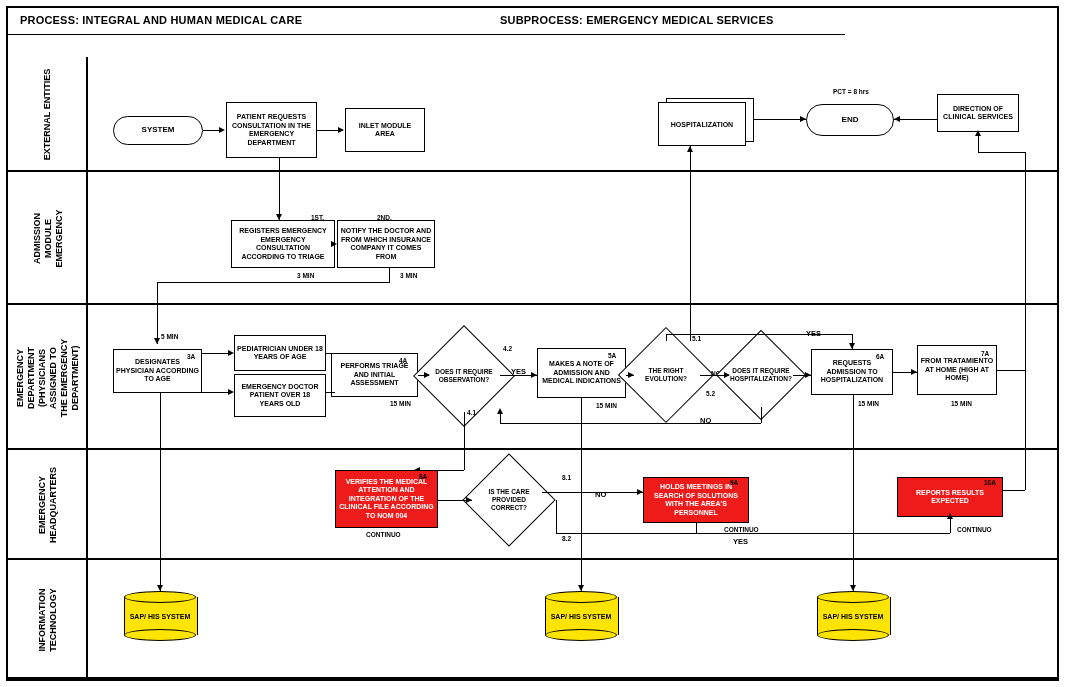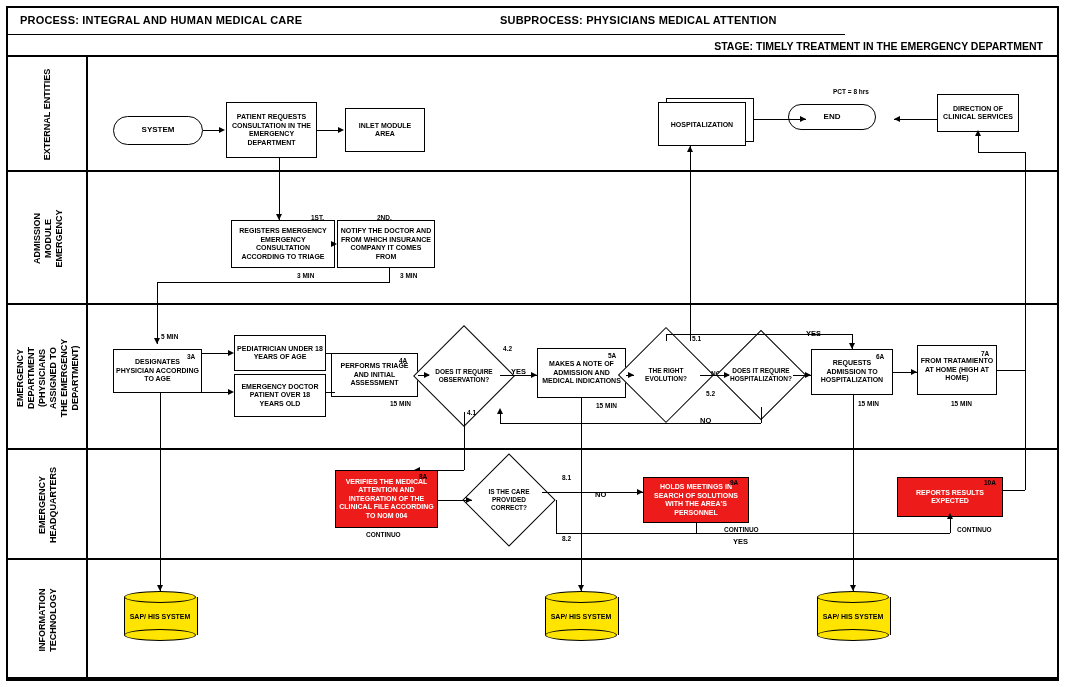--- a/index.html
+++ b/index.html
@@ -111,24 +111,21 @@
   .multi .d{position:absolute;border:1px solid #000;background:#fff;box-sizing:border-box;}
 </style>
 </head>
 <body>
 
 <div id="root">
   <div class="frame"></div>
 
   <div class="hdr">
     <div class="t t1">PROCESS: INTEGRAL AND HUMAN MEDICAL CARE</div>
-    <div class="t t2">SUBPROCESS: PHYSICIANS MEDICAL ATTENTION</div>
-  </div>
-  <div class="stagebar">
-    <div class="t">STAGE: TIMELY TREATMENT IN THE EMERGENCY DEPARTMENT</div>
+    <div class="t t2">SUBPROCESS: EMERGENCY MEDICAL SERVICES</div>
   </div>
 
   <div class="lane" style="top:57px;height:115px;"></div>
   <div class="lane" style="top:172px;height:133px;"></div>
   <div class="lane" style="top:305px;height:145px;"></div>
   <div class="lane" style="top:450px;height:110px;"></div>
   <div class="lane" style="top:560px;height:119px;"></div>
   <div class="lanecol"></div>
 
   <div class="lanelabel" style="top:57px;height:115px;">
@@ -150,21 +147,21 @@
   <div class="node term" style="left:113px;top:116px;width:90px;height:29px;">SYSTEM</div>
   <div class="node" style="left:226px;top:102px;width:91px;height:56px;">PATIENT REQUESTS CONSULTATION IN THE EMERGENCY DEPARTMENT</div>
   <div class="node" style="left:345px;top:108px;width:80px;height:44px;">INLET MODULE AREA</div>
 
   <div class="multi" style="left:658px;top:98px;width:96px;height:48px;">
     <div class="d" style="left:8px;top:0;width:88px;height:44px;"></div>
     <div class="d" style="left:0;top:4px;width:88px;height:44px;background:#fff;"></div>
     <div style="position:absolute;left:0;top:4px;width:88px;height:44px;display:flex;align-items:center;justify-content:center;font-size:7px;font-weight:bold;text-align:center;color:#000;">HOSPITALIZATION</div>
   </div>
 
-  <div class="node term" style="left:788px;top:104px;width:88px;height:26px;text-align:right;">END</div>
+  <div class="node term" style="left:806px;top:104px;width:88px;height:32px;text-align:right;">END</div>
   <div class="tag" style="left:833px;top:88px;">PCT = 8 hrs</div>
   <div class="node" style="left:937px;top:94px;width:82px;height:38px;">DIRECTION OF CLINICAL SERVICES</div>
 
   <div class="ln lh" style="left:203px;top:130px;width:16px;"></div>
   <div class="arr ar" style="left:219px;top:126.5px;"></div>
   <div class="ln lh" style="left:317px;top:130px;width:21px;"></div>
   <div class="arr ar" style="left:338px;top:126.5px;"></div>
 
   <div class="ln lv" style="left:279px;top:158px;height:62px;"></div>
   <div class="arr ad" style="left:275.5px;top:214px;"></div>

